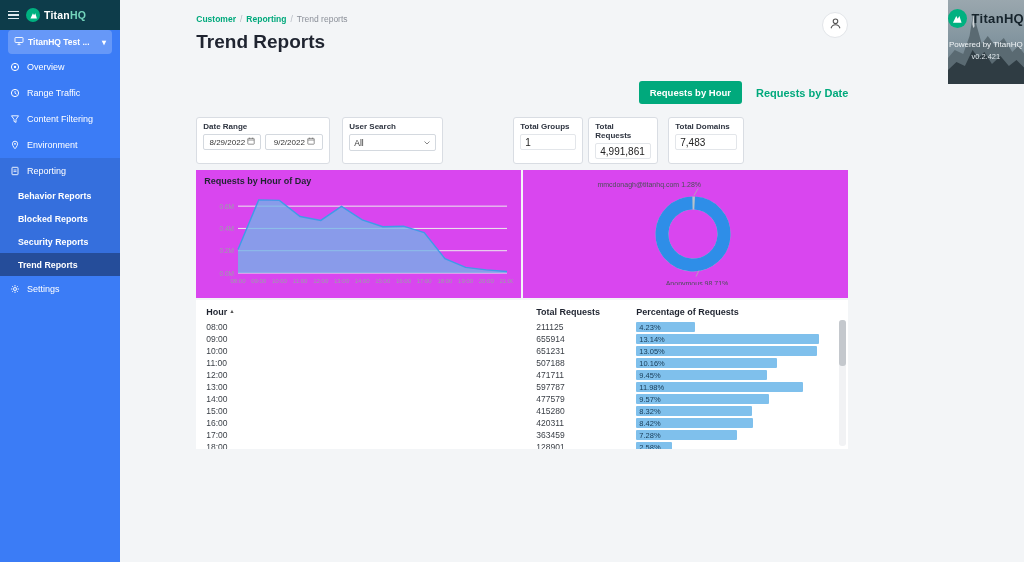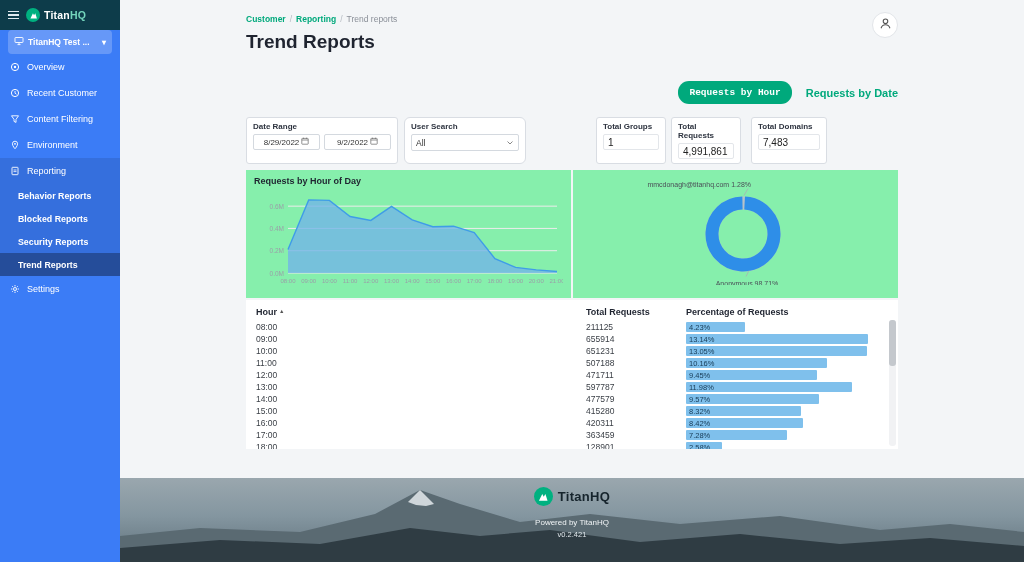--- a/index.html
+++ b/index.html
@@ -20,51 +20,51 @@
   .customer-select { margin:0 8px; width:104px; background:rgba(255,255,255,.22); border:none; border-radius:4px; color:#fff; font-size:8.5px; font-weight:bold; padding:6px 6px; display:flex; align-items:center; gap:4px; cursor:pointer; font-family:inherit; }
   .customer-select .chev { margin-left:auto; font-size:8px; }
   .nav { font-size:9px; }
   .nav-item { display:flex; align-items:center; gap:7px; padding:8px 10px; cursor:pointer; white-space:nowrap; }
   .nav-item .nicon { width:10px; display:flex; }
   .nav-group { background:rgba(0,0,0,0.10); }
   .nav-sub { padding:6.5px 10px 6.5px 18px; font-weight:bold; cursor:pointer; white-space:nowrap; font-size:8.8px; }
   .nav-sub.active { background:rgba(0,0,0,0.30); }
 
   
-  .main { flex:1; display:flex; flex-direction:column; background:#f3f5f7;gap:23px; }
+  .main { flex:1; display:flex; flex-direction:row; background:#f3f5f7;gap:23px; }
   .content { flex:1; padding-top:14px; }
   .inner { width:652px; margin:0 auto; position:relative; }
 
   .breadcrumb { font-size:8.5px; display:flex; gap:4px; align-items:center; }
   .breadcrumb a { color:var(--accent,#00a97c); font-weight:bold; text-decoration:none; cursor:pointer; }
   .breadcrumb .sep { color:#b5bac2; }
   .breadcrumb .current { color:#8a8f98; }
   .avatar { position:absolute; top:-2px; right:0; width:26px; height:26px; border-radius:50%; background:#fff; border:1px solid #e2e5e9; display:flex; align-items:center; justify-content:center; cursor:pointer; }
   .page-title { font-size:19px; font-weight:600; color:#1f2430; margin-top:7px; }
 
   .tab-row { display:flex; justify-content:flex-end; gap:14px; margin-top:28px; align-items:center; }
-  .btn-primary { background:var(--accent,#00a97c); color:#fff; border:none; border-radius:11px; font-size:9.5px; font-weight:bold; padding:6px 11px; cursor:pointer; font-family:Liberation Mono, monospace; }
+  .btn-primary { background:var(--accent,#00a97c); color:#fff; border:none; border-radius:3px; font-size:9.5px; font-weight:bold; padding:6px 11px; cursor:pointer; font-family:Liberation Sans, sans-serif; }
   .btn-ghost { background:transparent; color:var(--accent,#00a97c); border:none; font-size:11px; font-weight:bold; cursor:pointer; font-family:inherit; }
 
   .filter-row { display:flex; margin-top:13px; align-items:stretch; }
   .fbox { background:#fff; border:1px solid #d9dde3; border-radius:3px; padding:4px 6px; }
   .flabel { font-size:8px; font-weight:bold; color:#2e3440; margin-bottom:3px; }
-  .date-range { width:152px; }
+  .date-range { width:134px; }
   .date-inputs { display:flex; gap:4px; }
   .date-input { flex:1; border:1px solid #d4d9df; border-radius:2px; font-size:8px; color:#333; padding:2px 3px; display:flex; align-items:center; gap:2px; cursor:pointer; justify-content:center; }
-  .user-search { width:122px; margin-left:6px;border-radius:6px; }
+  .user-search { width:101px; margin-left:12px; }
   .select { border:1px solid #d4d9df; border-radius:2px; font-size:8.5px; color:#333; padding:2.5px 4px; display:flex; align-items:center; justify-content:space-between; cursor:pointer; }
   .stat { width:70px; margin-left:5px; }
   .stat:first-of-type { margin-left:0; }
   .stat .sval { border:1px solid #e3e6ea; border-radius:2px; font-size:10px; color:#222; padding:1.5px 4px; }
   .stat-groups { margin-left:70px; }
   .stat-domains { width:76px; margin-left:10px; }
 
   .charts-row { display:flex; gap:2px; margin-top:6px; }
-  .panel { background:#86efac; width:325px; height:128px; padding:6px 8px; }
+  .panel { background:#d946ef; width:325px; height:128px; padding:6px 8px; }
   .panel h3 { font-size:9px; color:#1f2430; margin-bottom:1px; }
 
   .table-panel { background:#fff; margin-top:2px; height:149px; position:relative; padding:4px 10px 2px; overflow:hidden; }
   .thead { display:flex; font-size:9px; font-weight:bold; color:#1f2430; padding:3px 0 4px; }
   .col-hour { width:330px; }
   .col-req { width:100px; }
   .col-pct { flex:1; padding-right:14px; }
   .sort { font-size:5.5px; color:#555; margin-left:2px; vertical-align:2px; }
   .trow { display:flex; font-size:8.5px; color:#3a3f46; align-items:center; height:12px; }
   .bar { background:var(--bar-blue,#7fc0ec); height:10px; border-radius:1px; display:flex; align-items:center; padding-left:3px; font-size:7.5px; color:#173a55; white-space:nowrap; }
@@ -122,21 +122,21 @@
           </span>
         <span>Overview</span>
       </div>
       <div class="nav-item">
         <span class="nicon">
             <svg width="10" height="10" viewBox="0 0 10 10">
               <circle cx="5" cy="5" r="3.6" fill="none" stroke="#fff" stroke-width="1"></circle>
               <path d="M5 3v2.2l1.5 1" fill="none" stroke="#fff" stroke-width="0.9"></path>
             </svg>
           </span>
-        <span>Recent Customer</span>
+        <span>Range Traffic</span>
       </div>
       <div class="nav-item">
         <span class="nicon">
             <svg width="10" height="10" viewBox="0 0 10 10">
               <path d="M1.5 1.8h7L6 5.4v3l-2-1v-2z" fill="none" stroke="#fff" stroke-width="0.9"></path>
             </svg>
           </span>
         <span>Content Filtering</span>
       </div>
       <div class="nav-item">

